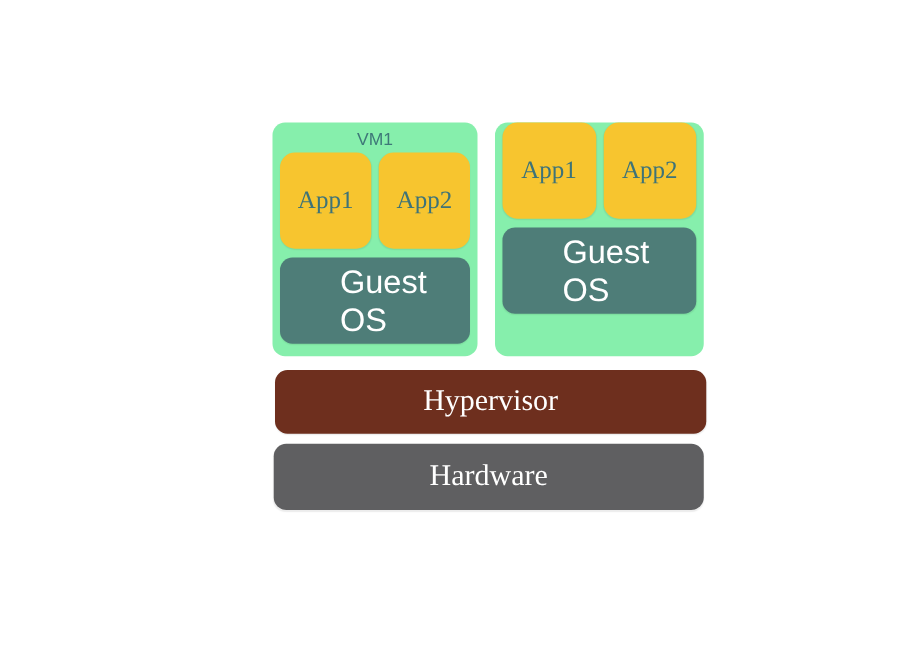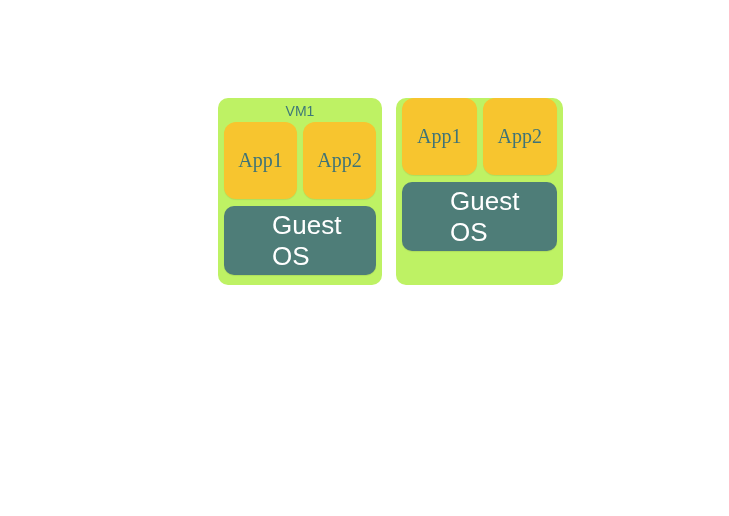--- a/index.html
+++ b/index.html
@@ -16,21 +16,21 @@
   }
   .diagram {
     position: absolute;
     inset: 0;
   }
   
   .vm-box {
     position: absolute;
     top: 98px;
     height: 187px;
-    background: #bef264;
+    background: #86efac;
     border-radius: 10px;
     box-sizing: border-box;
     display: flex;
     flex-direction: column;
     padding: 0 6px;
   }
   .vm-box.vm1 { left: 218px; width: 164px; }
   .vm-box.vm2 { left: 396px; width: 167px; }
   .vm-label {
     height: 24px;
@@ -113,15 +113,17 @@
   </div>
 
   <div class="vm-box vm2">
     <div class="apps-row">
       <div class="app-box">App1</div>
       <div class="app-box">App2</div>
     </div>
     <div class="os-box">Guest OS</div>
   </div>
 
+  <div class="layer-bar layer-hypervisor">Hypervisor</div>
 
+  <div class="layer-bar layer-hardware">Hardware</div>
 
 </div>
 
 </body></html>

